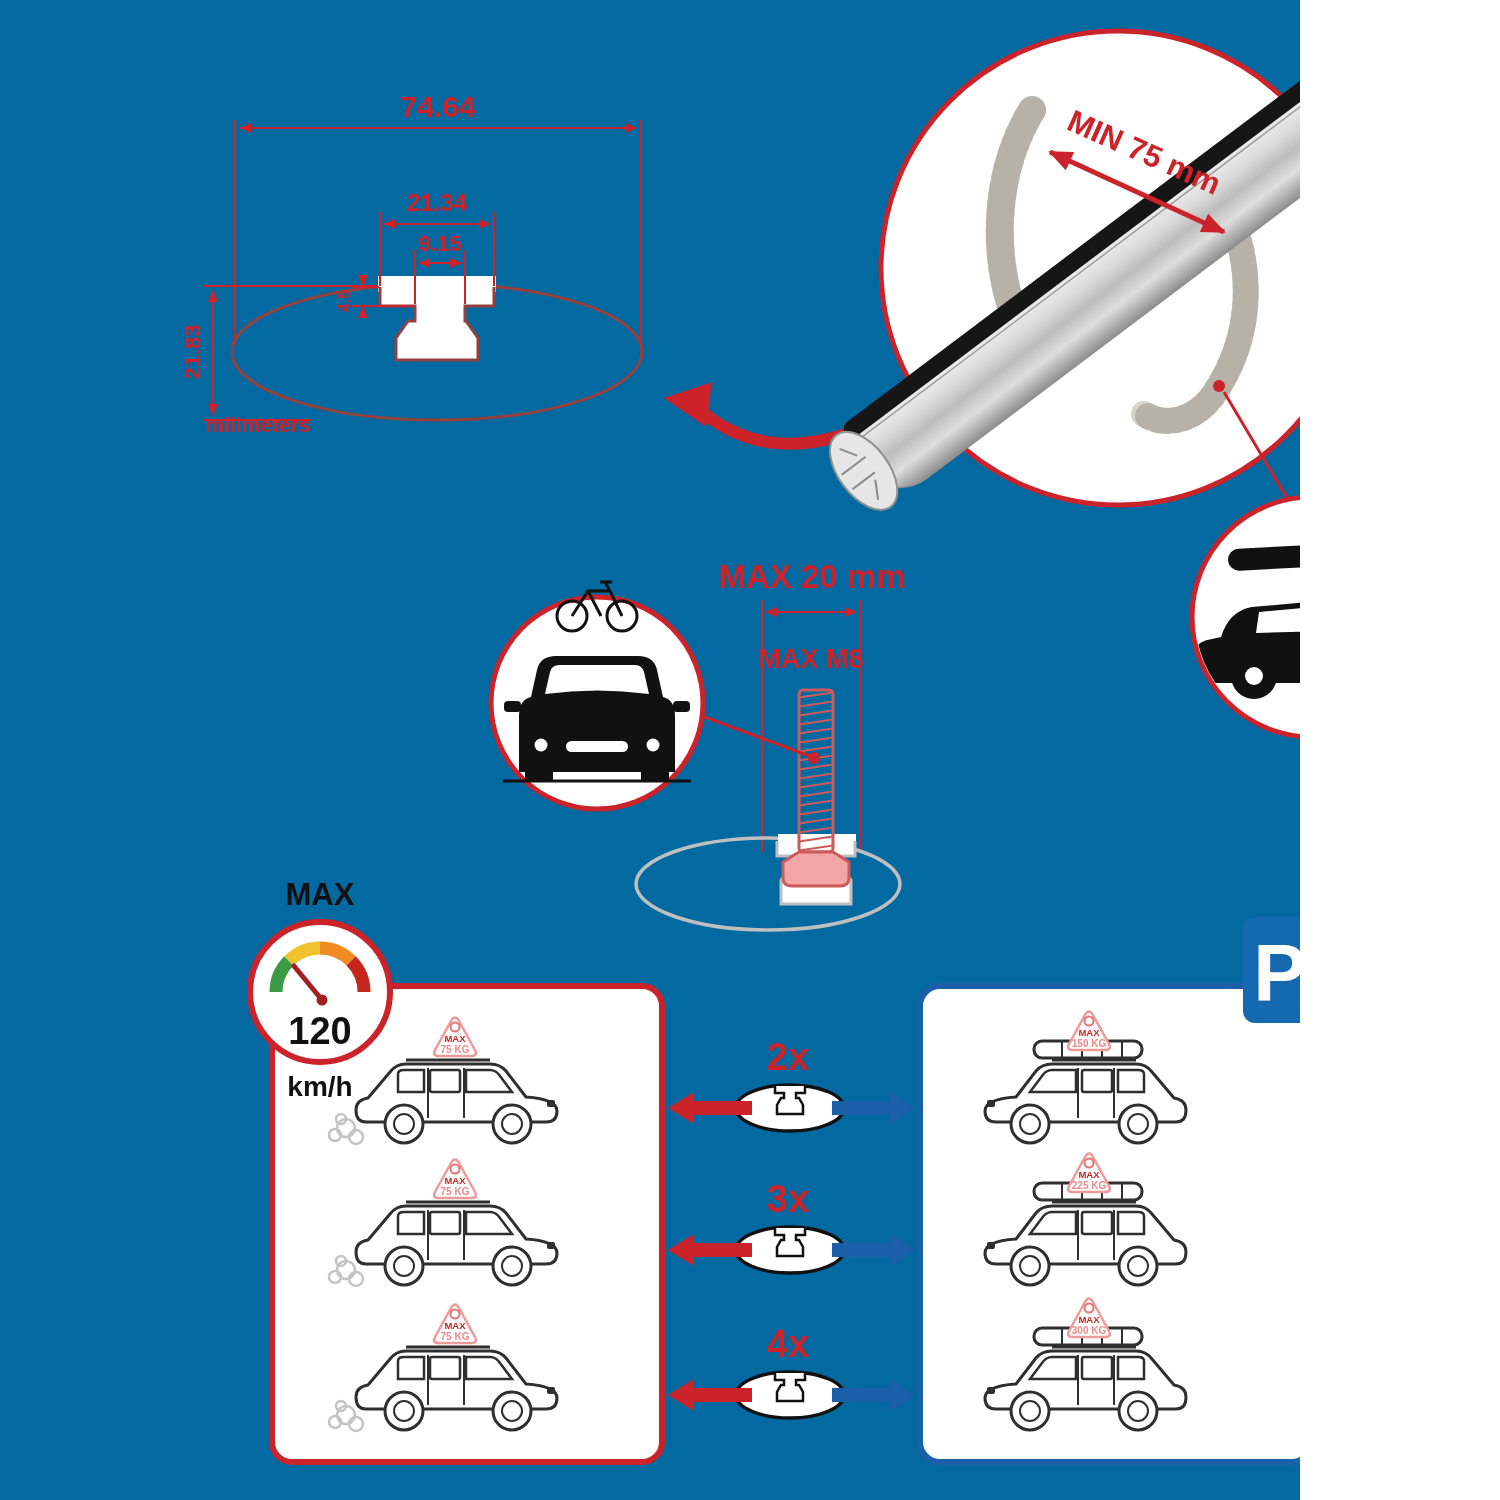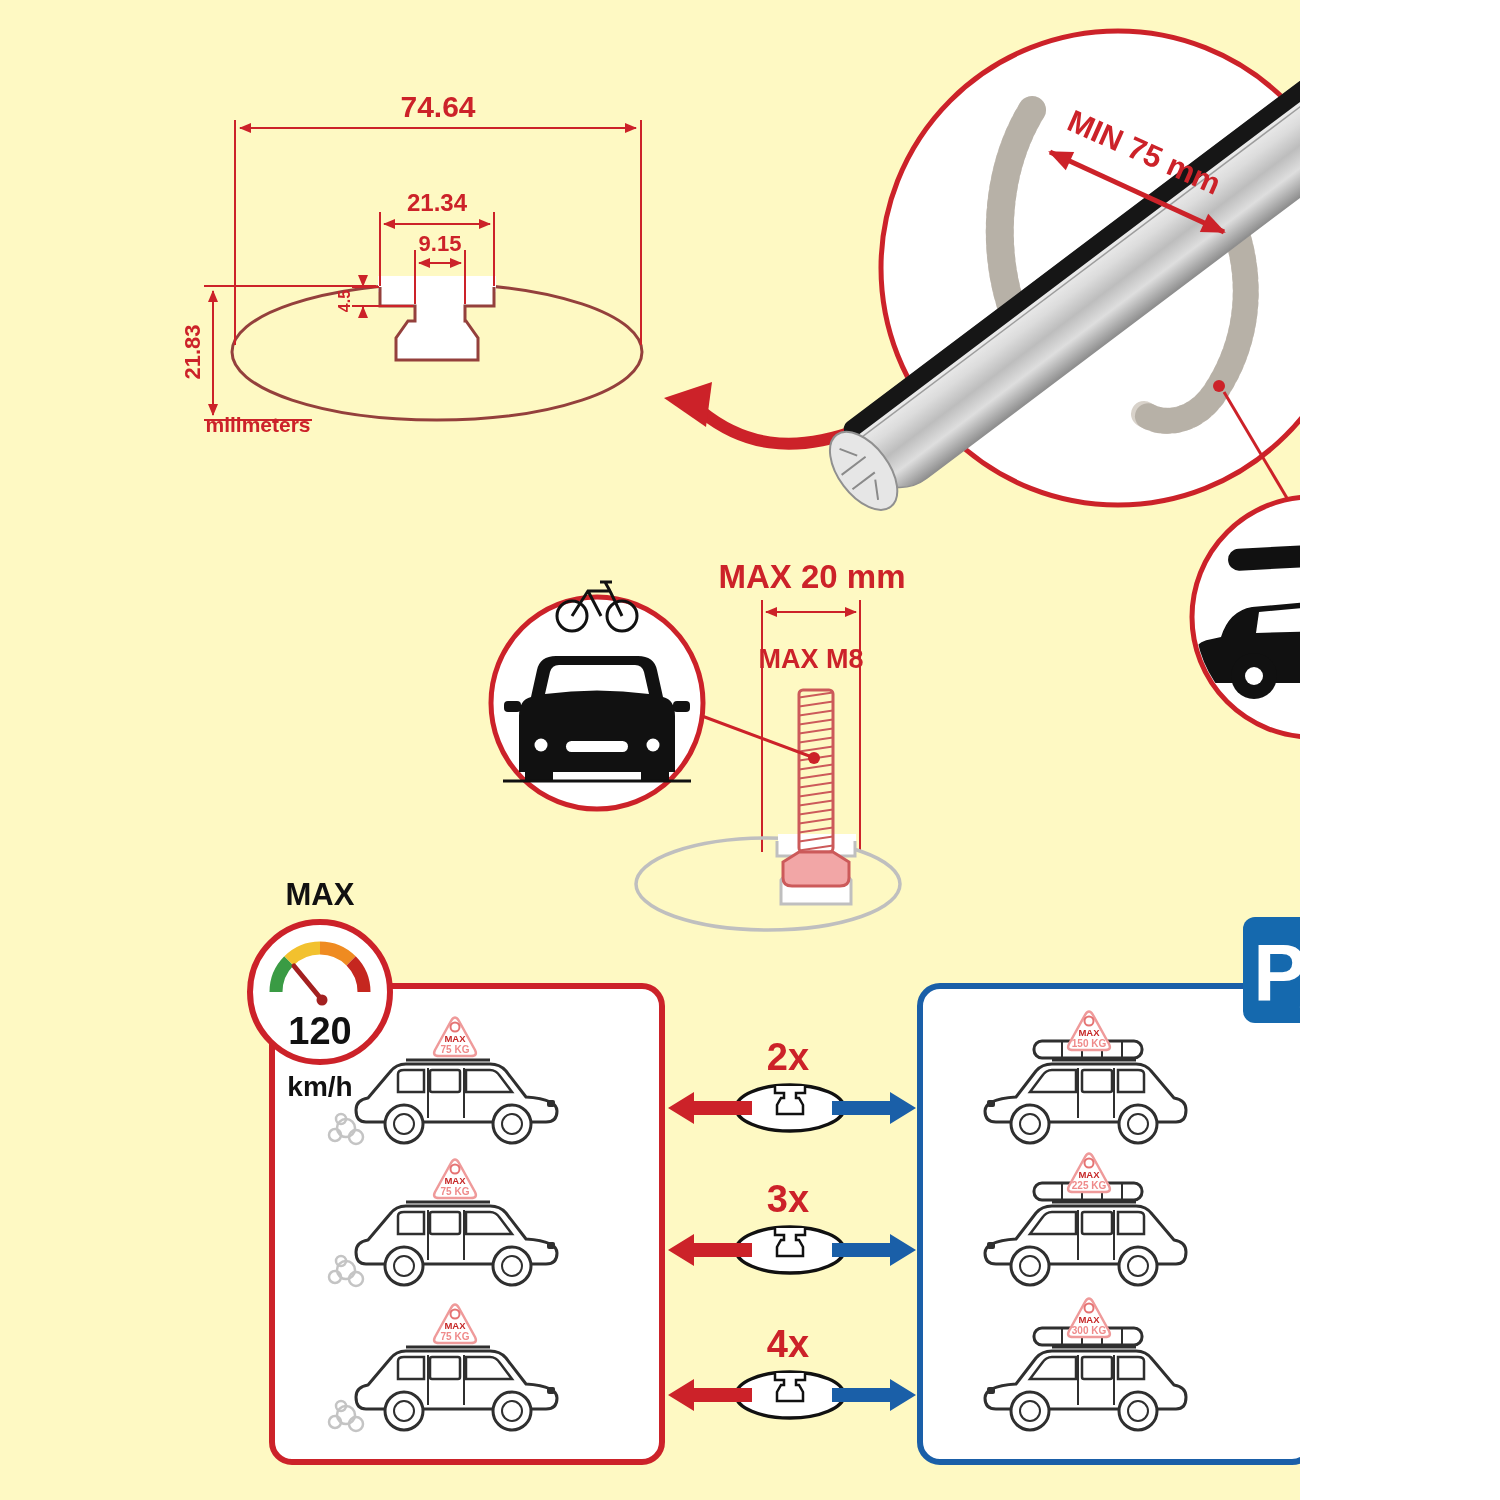--- a/index.html
+++ b/index.html
@@ -1,16 +1,16 @@
 <!DOCTYPE html>
 <html><head>
 <meta charset="utf-8">
 <style>
   html,body{margin:0;padding:0;background:#fff}
-  .wrap{position:relative;width:1300px;height:1500px;background:#fef9c3;overflow:hidden}
+  .wrap{position:relative;width:1300px;height:1500px;background:#0369a1;overflow:hidden}
   svg{display:block}
   text{font-family:"Liberation Sans", sans-serif}
   .redlbl{fill:#cc2229;font-weight:700}
   .dim{stroke:#cc2229;stroke-width:2;fill:none}
 </style>
 </head>
 <body>
 
 <div class="wrap">
 <svg width="1500" height="1500" viewBox="0 0 1500 1500">

